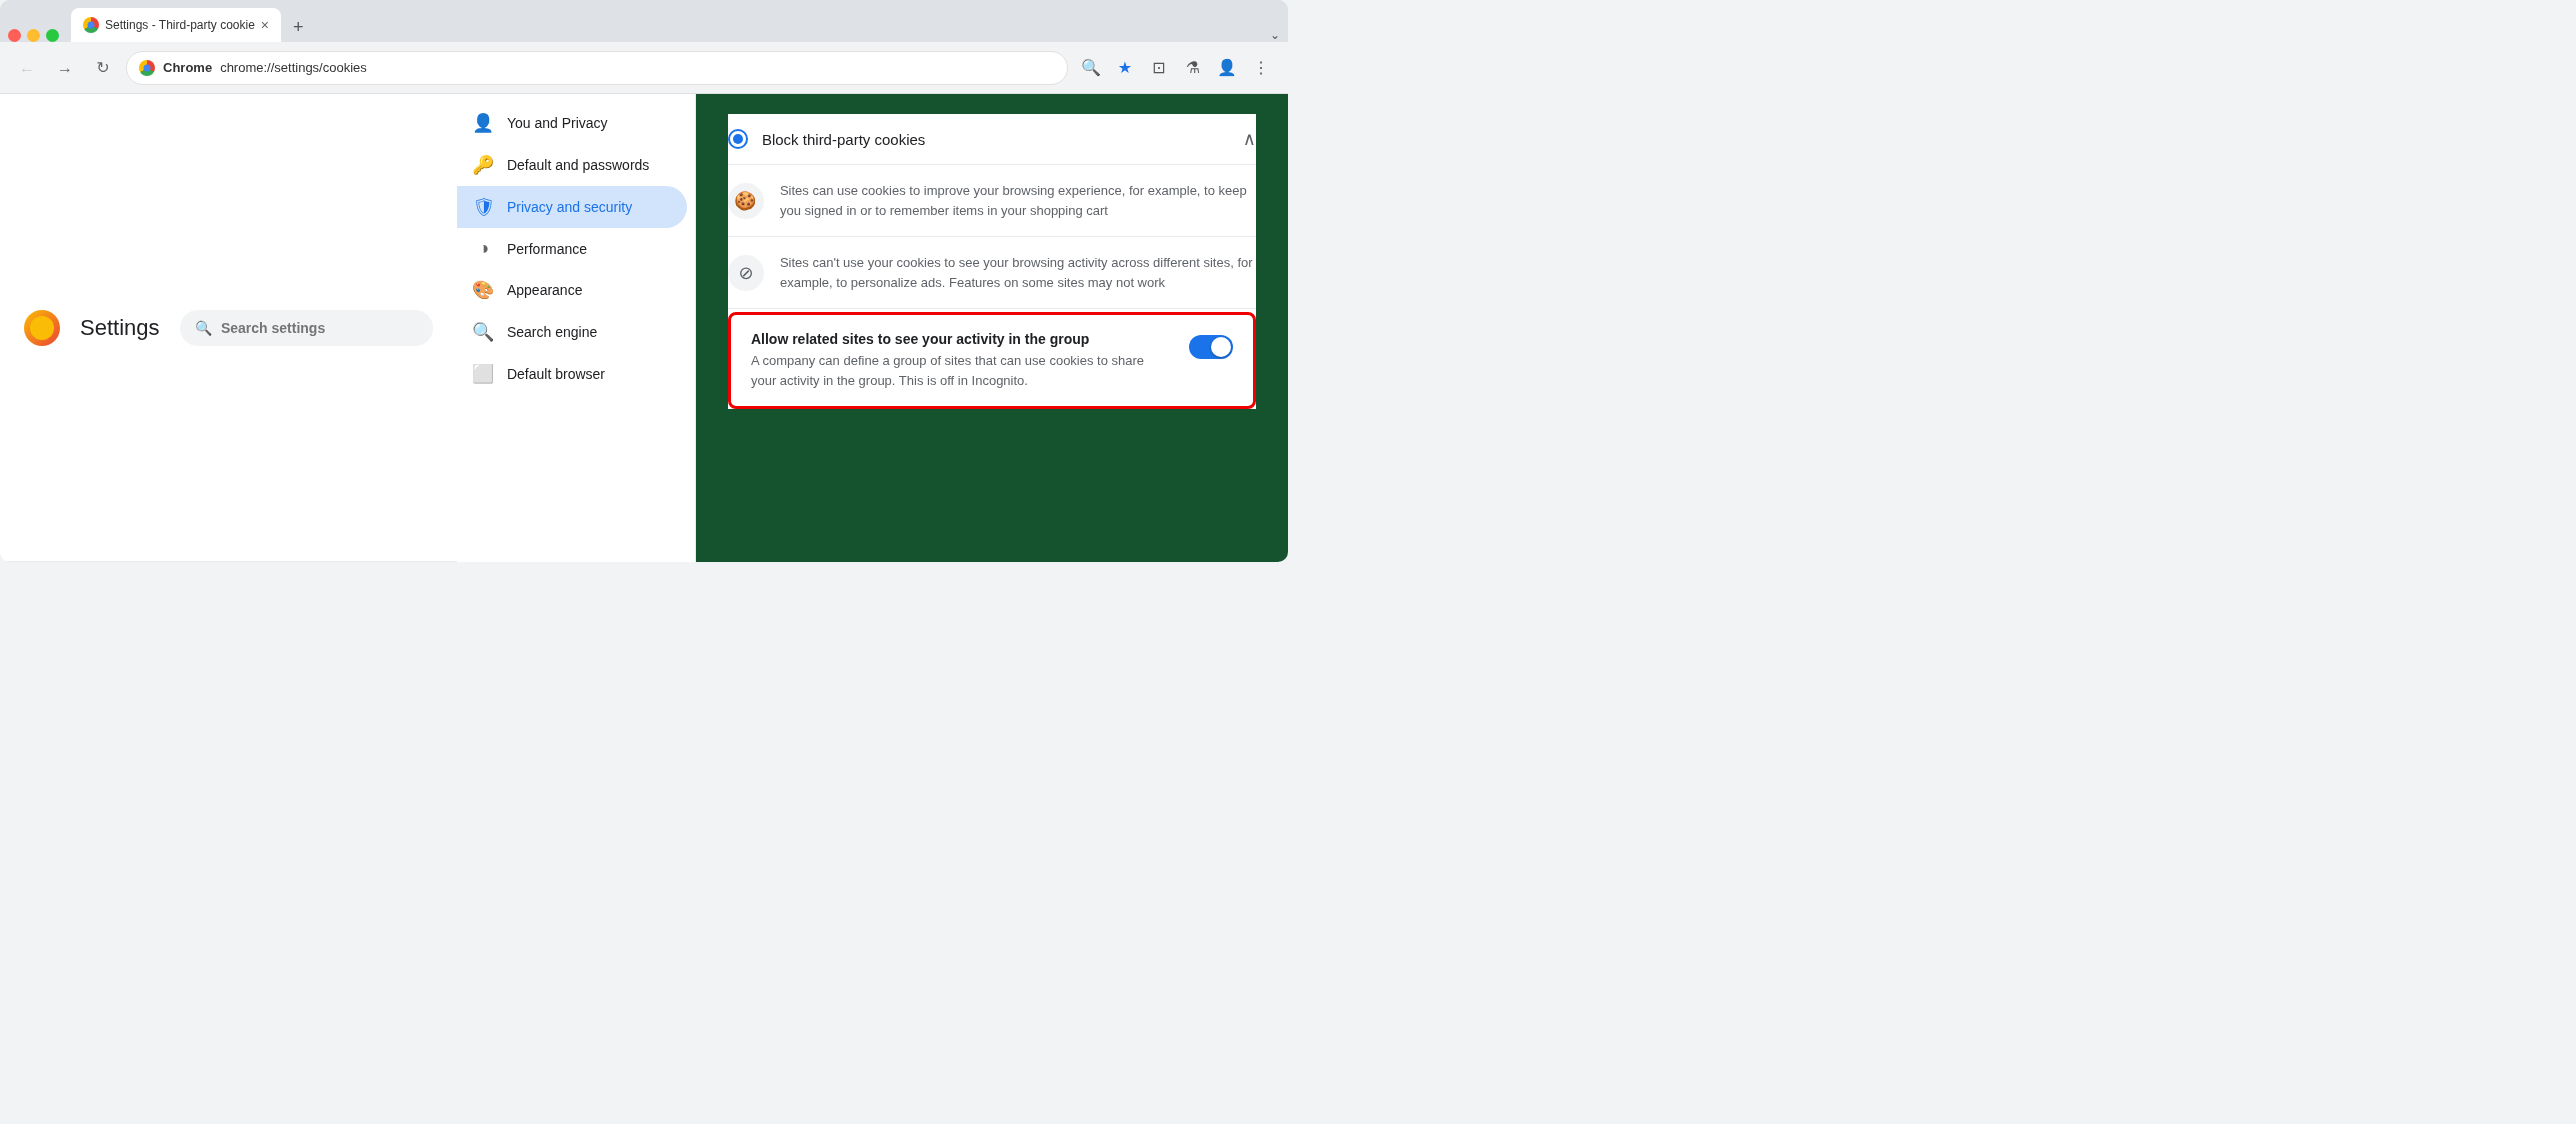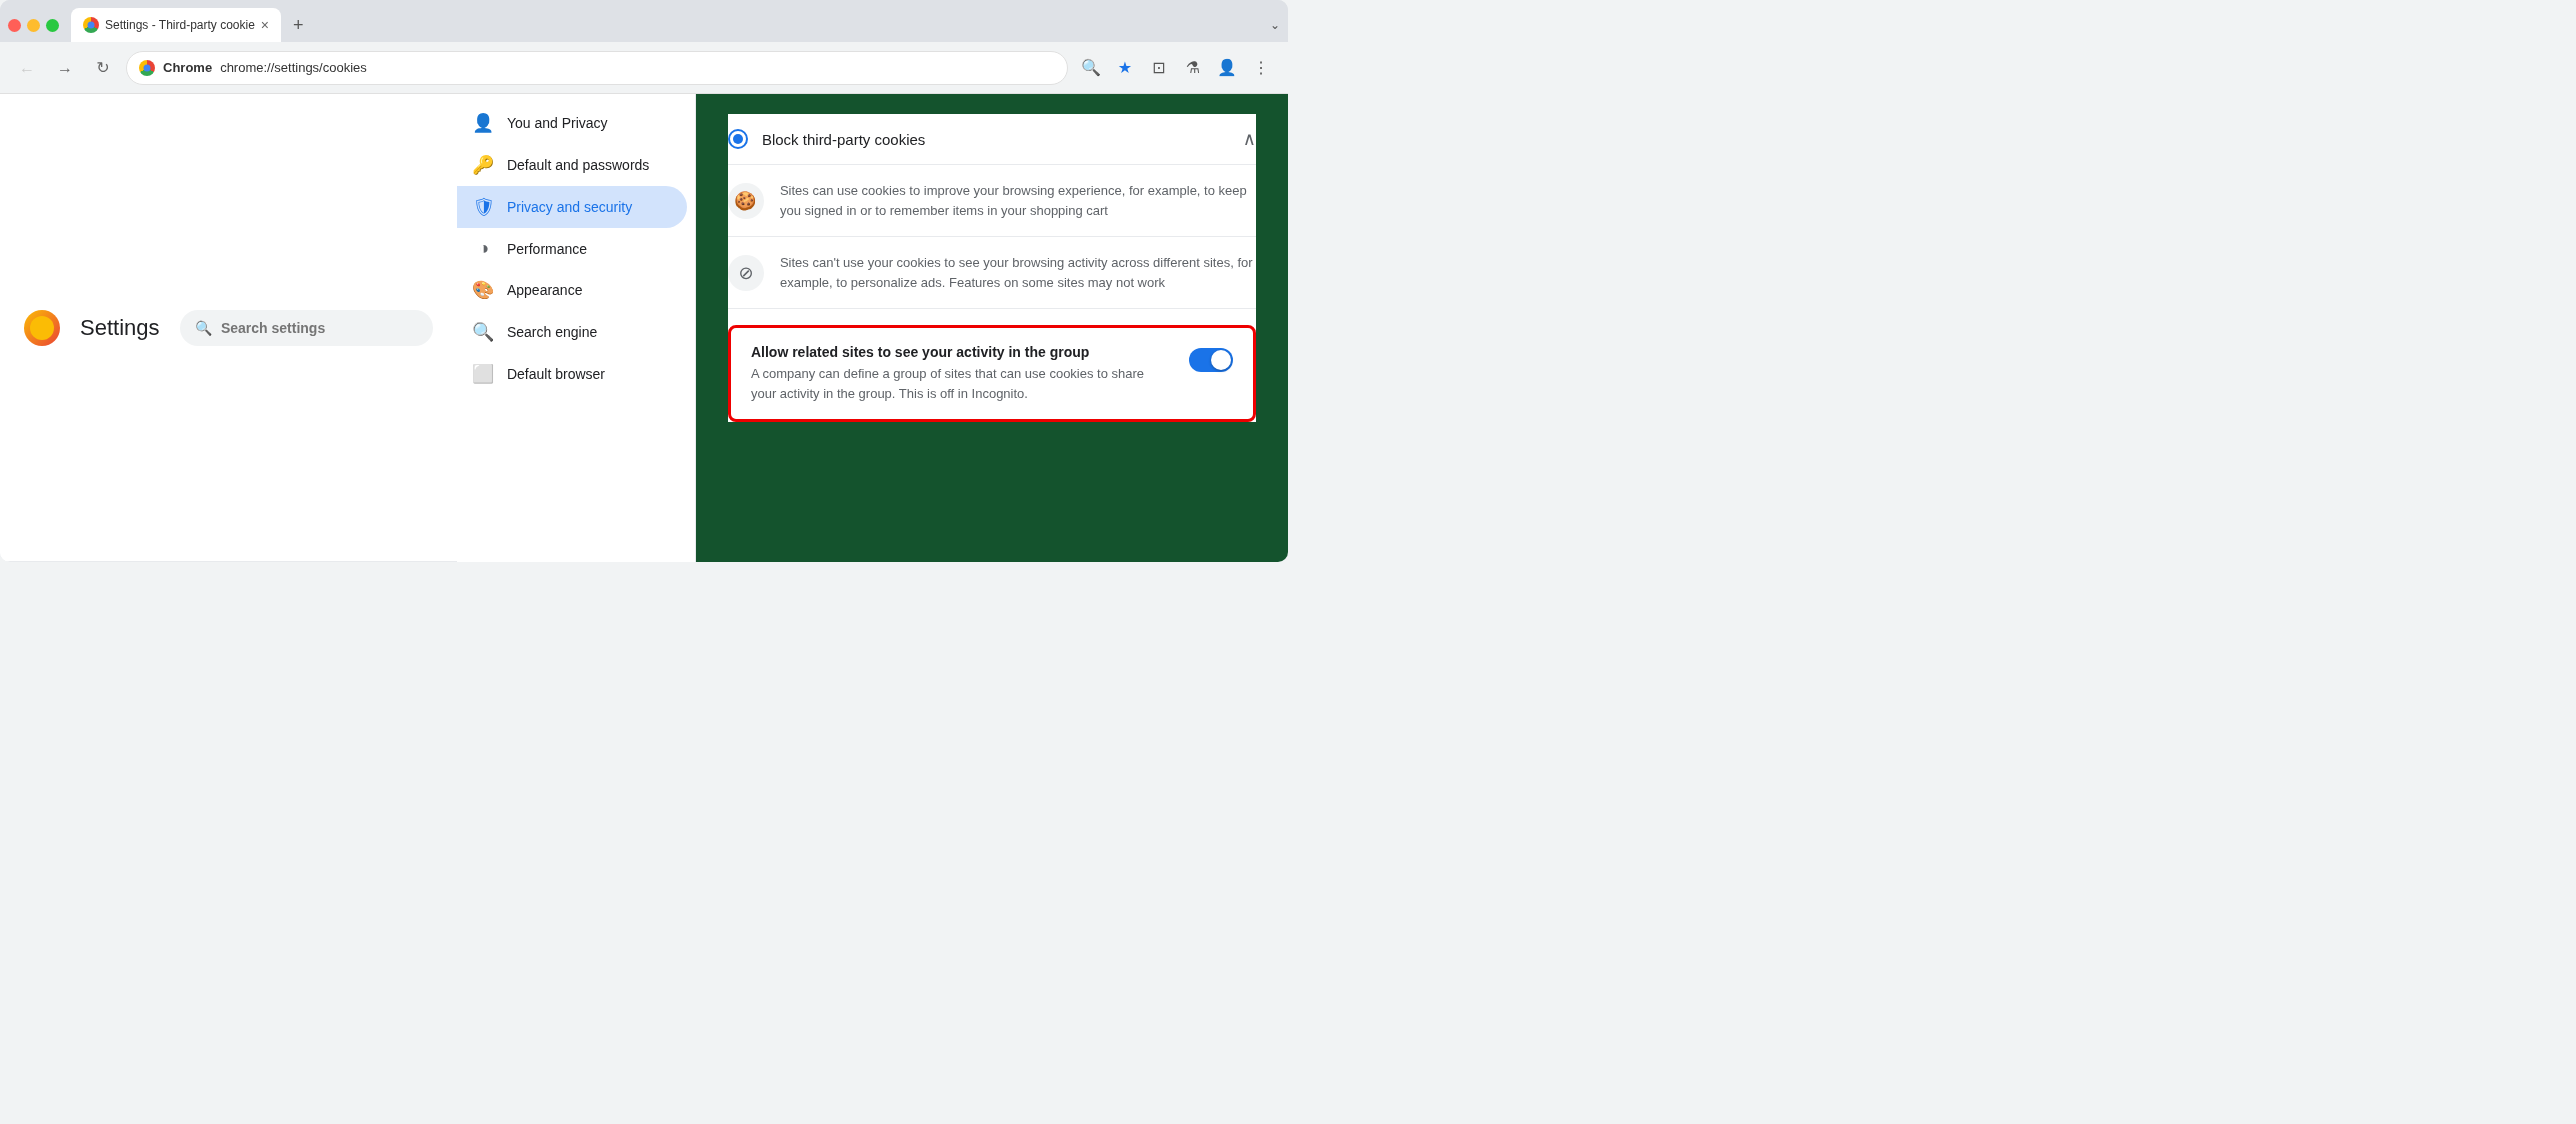--- a/index.html
+++ b/index.html
@@ -1,21 +1,21 @@
 <!DOCTYPE html>
 <html><head>
   <meta charset="utf-8">
   <style>
     * { box-sizing: border-box; margin: 0; padding: 0; }
     body { font-family: -apple-system, 'Segoe UI', Arial, sans-serif; background: #f1f3f4; width: 1288px; height: 562px; overflow: hidden; }
 
     
     .browser-frame { width: 100%; height: 100%; display: flex; flex-direction: column; background: #dee1e6; border-radius: 10px; overflow: hidden; }
 
-    .tab-bar { background: #dee1e6; display: flex; align-items: center; padding: 8px 8px 0 8px; gap: 4px; height: 42px; }
+    .tab-bar { background: #dee1e6; display: flex; align-items: flex-end; padding: 8px 8px 0 8px; gap: 4px; height: 42px; }
     .traffic-lights { display: flex; gap: 6px; align-items: center; margin-right: 8px; }
     .traffic-light { width: 13px; height: 13px; border-radius: 50%; }
     .traffic-light.red { background: #ff5f57; }
     .traffic-light.yellow { background: #febc2e; }
     .traffic-light.green { background: #28c840; }
 
     .tab { background: #ffffff; border-radius: 8px 8px 0 0; padding: 6px 12px; display: flex; align-items: center; gap: 6px; font-size: 12px; color: #333; min-width: 180px; max-width: 219px; height: 34px; }
     .tab .tab-title { flex: 1; overflow: hidden; text-overflow: ellipsis; white-space: nowrap; font-size: 12px; }
     .tab .tab-close { color: #666; font-size: 14px; cursor: pointer; line-height: 1; }
     .tab-new { background: none; border: none; color: #555; font-size: 18px; cursor: pointer; padding: 4px 8px; }
@@ -61,21 +61,21 @@
     .radio-selected { width: 20px; height: 20px; border-radius: 50%; border: 2px solid #1a73e8; display: flex; align-items: center; justify-content: center; margin-right: 14px; flex-shrink: 0; }
     .radio-dot { width: 10px; height: 10px; border-radius: 50%; background: #1a73e8; }
     .block-cookies-label { font-size: 15px; font-weight: 500; color: #202124; flex: 1; }
     .chevron-btn { background: none; border: none; font-size: 18px; color: #5f6368; cursor: pointer; }
 
     .info-row { display: flex; align-items: flex-start; gap: 16px; padding: 16px 0; border-bottom: 1px solid #e8eaed; }
     .info-icon { width: 36px; height: 36px; border-radius: 50%; background: #f1f3f4; display: flex; align-items: center; justify-content: center; color: #5f6368; font-size: 18px; flex-shrink: 0; margin-top: 2px; }
     .info-text { font-size: 13px; color: #5f6368; line-height: 1.5; max-width: 818px; }
 
     
-    .highlighted-section { border: 3px solid #e00; border-radius: 8px; padding: 16px 20px; margin-top: 16px; display: flex; align-items: flex-start; justify-content: space-between; }
+    .highlighted-section { border: 3px solid #e00; border-radius: 8px; padding: 16px 20px; margin-top: 3px; display: flex; align-items: flex-start; justify-content: space-between; }
     .highlighted-text-block { flex: 1; }
     .highlighted-title { font-size: 14px; font-weight: 600; color: #202124; margin-bottom: 4px; }
     .highlighted-desc { font-size: 13px; color: #5f6368; line-height: 1.5; max-width: 718px; }
 
     
     .toggle { width: 44px; height: 24px; background: #1a73e8; border-radius: 12px; position: relative; cursor: pointer; flex-shrink: 0; margin-left: 20px; margin-top: 4px; }
     .toggle-knob { width: 20px; height: 20px; background: white; border-radius: 50%; position: absolute; top: 2px; right: 2px; box-shadow: 0 1px 3px rgba(0,0,0,0.3); }
 
     
     .chrome-circle { width: 16px; height: 16px; border-radius: 50%; background: conic-gradient(#ea4335 0deg 120deg, #34a853 120deg 240deg, #fbbc05 240deg 360deg); position: relative; }

